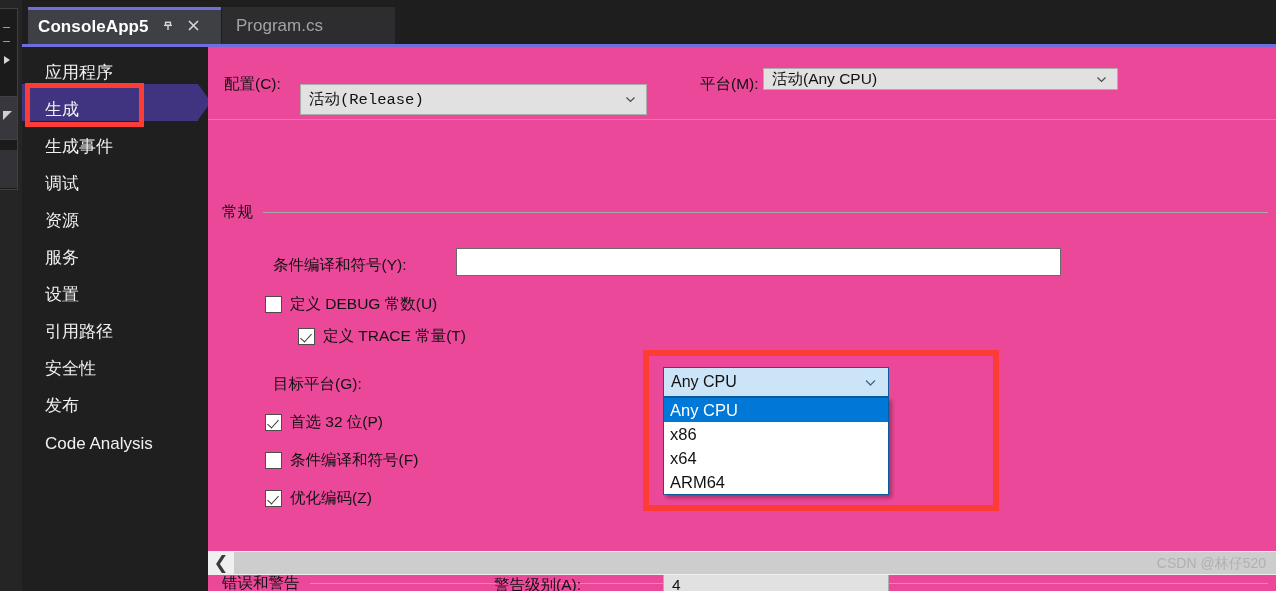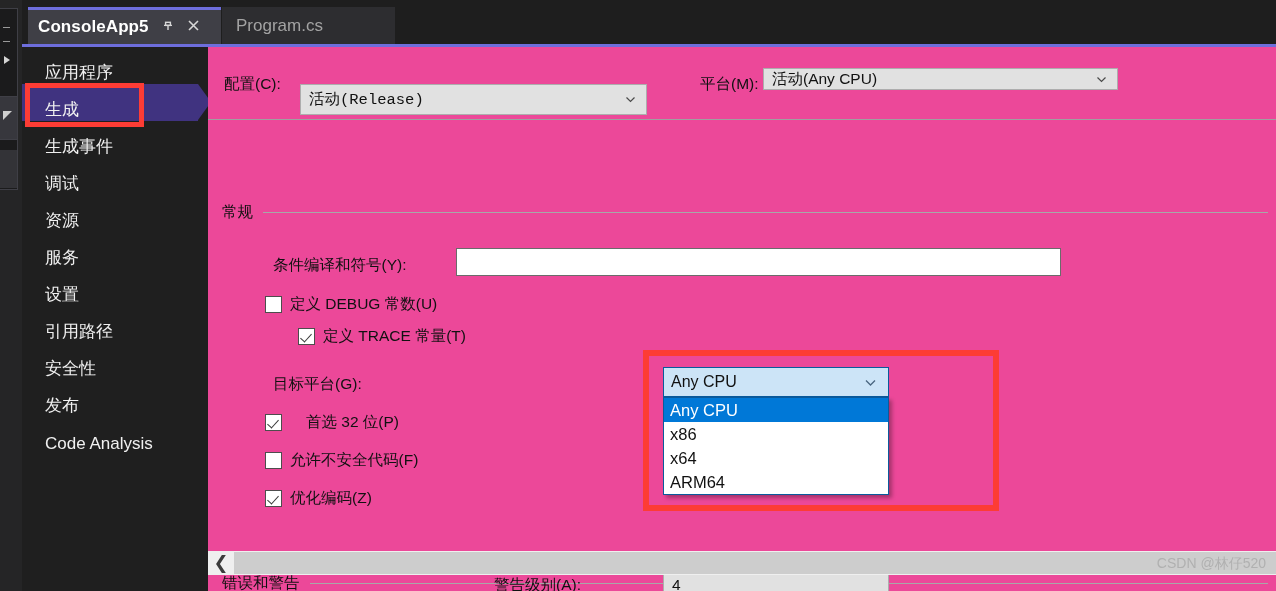--- a/index.html
+++ b/index.html
@@ -508,27 +508,27 @@
     <span class="cbox"></span>
     <span class="cblabel">定义 DEBUG 常数(U)</span>
   </div>
   <div class="cbrow" style="left:57px; top:279px;margin-left:33px;">
     <span class="cbox checked"></span>
     <span class="cblabel">定义 TRACE 常量(T)</span>
   </div>
 
   <span class="field-label" style="left:65px; top:327px;">目标平台(G):</span>
 
-  <div class="cbrow" style="left:57px; top:365px;gap:16px;">
+  <div class="cbrow" style="left:57px; top:365px;">
     <span class="cbox checked"></span>
     <span class="cblabel">首选 32 位(P)</span>
   </div>
   <div class="cbrow" style="left:57px; top:403px;">
     <span class="cbox"></span>
-    <span class="cblabel">允许不安全代码(F)</span>
+    <span class="cblabel">条件编译和符号(F)</span>
   </div>
   <div class="cbrow" style="left:57px; top:441px;">
     <span class="cbox checked"></span>
     <span class="cblabel">优化编码(Z)</span>
   </div>
 
   <div id="platform-combo">
     <span class="combo-text">Any CPU</span>
     <span class="chev">
       <svg width="13" height="13" viewBox="0 0 13 13">

